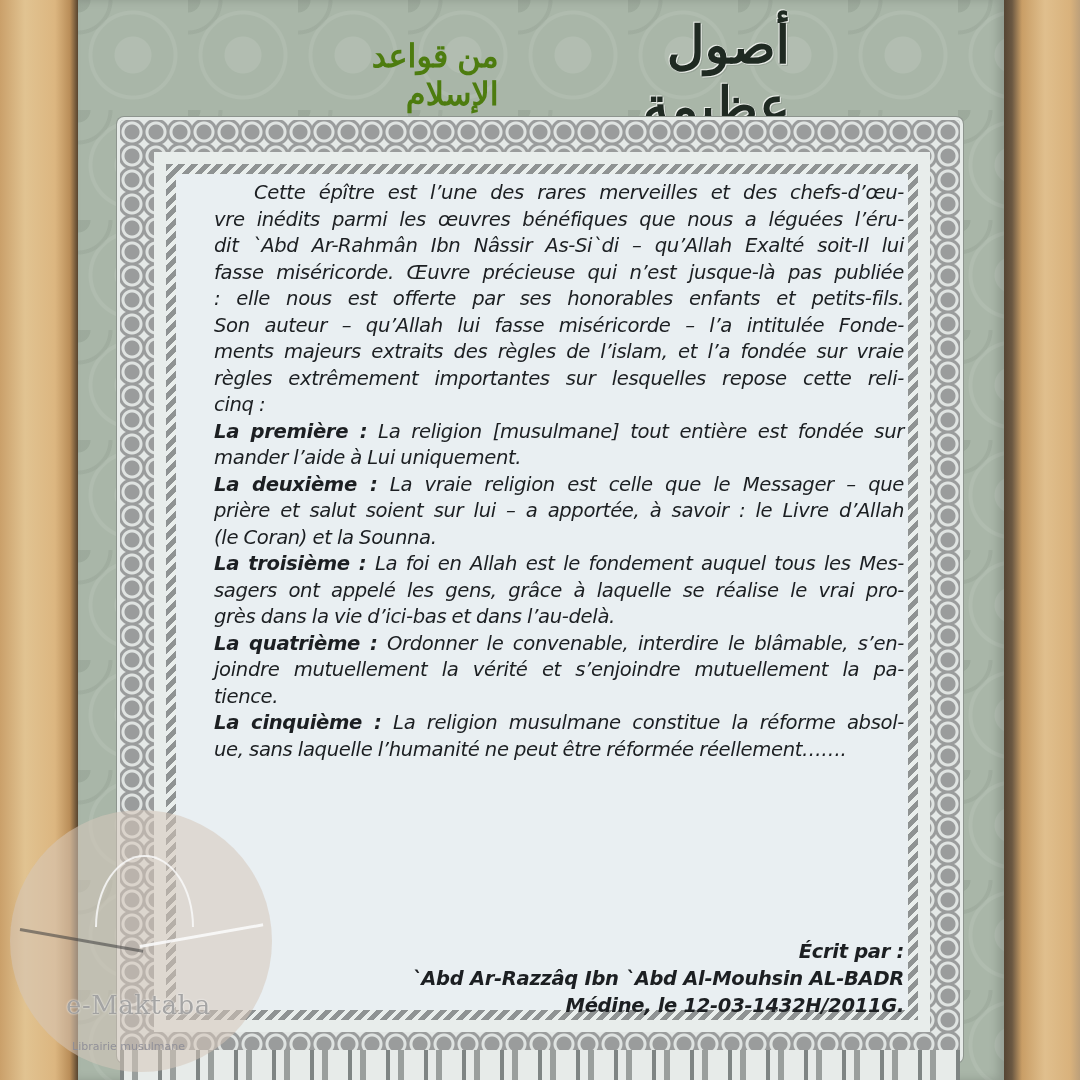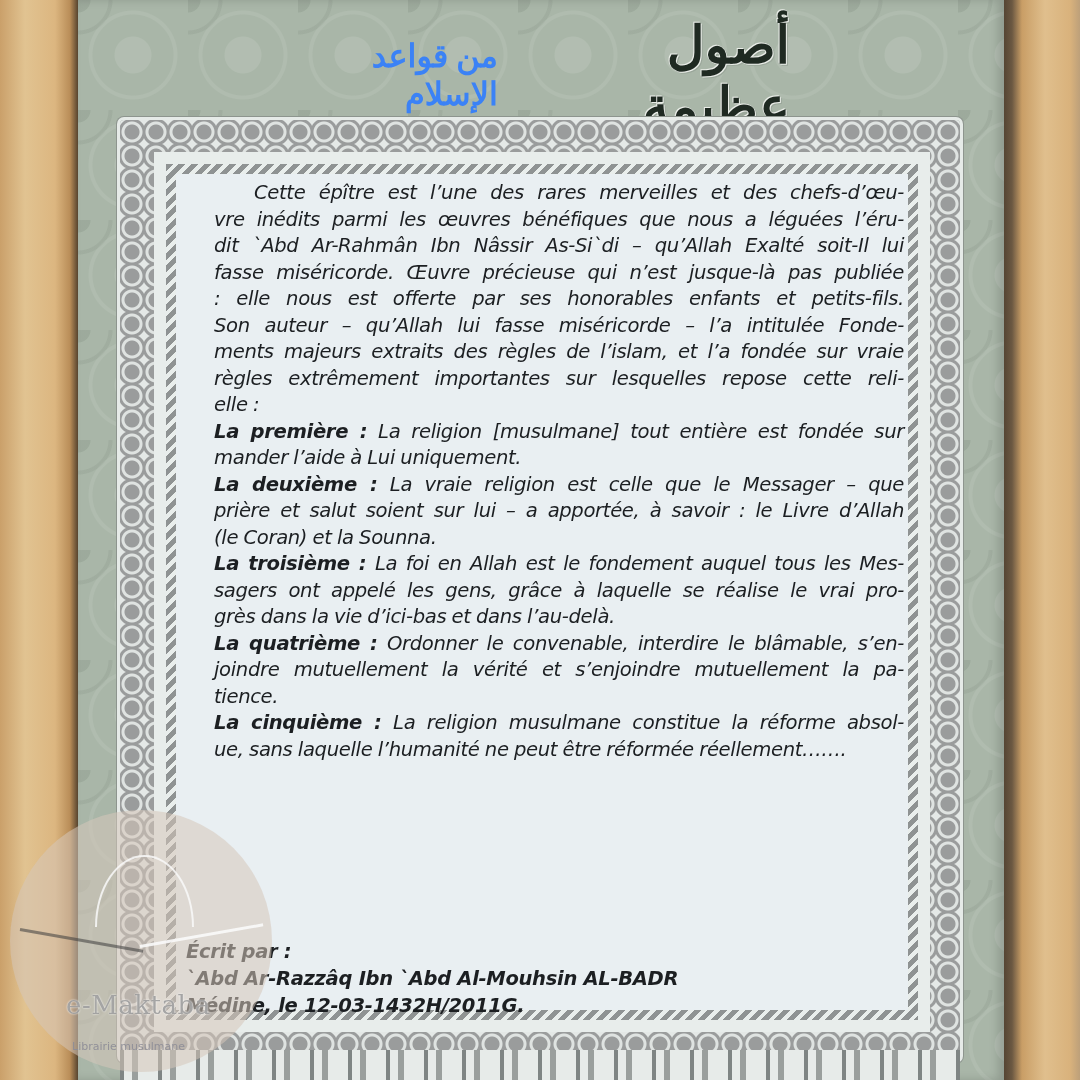--- a/index.html
+++ b/index.html
@@ -30,22 +30,22 @@
       display: flex; align-items: center; justify-content: center; gap: 28px;
       direction: rtl;
     }
     .title-main {
       font-family: "DejaVu Serif", serif; font-size: 52px; font-weight: bold;
       color: #1f2a22;
       text-shadow: 0 0 1px #fff, 1px 1px 0 #e8ece6, -1px -1px 0 #e8ece6, 2px 2px 0 #9aa69a;
       letter-spacing: -1px;
     }
     .title-sub {
-      font-family: Liberation Serif, serif; font-size: 32px; font-weight: bold;
-      color: #3b82f6;
+      font-family: Liberation Sans, sans-serif; font-size: 32px; font-weight: bold;
+      color: #4d7c0f;
     }
     
     .frame-outer {
       position: absolute; left: 120px; top: 120px; width: 840px; height: 940px;
       background:
         repeating-radial-gradient(circle at 12px 12px, #9a9c9c 0 7px, #dfe3e1 8px 10px, #9a9c9c 11px 13px, #e4e8e6 14px 24px);
       background-size: 24px 24px;
       border-radius: 4px;
       box-shadow: 0 0 0 3px #e6ebe8, 0 0 0 4px #8d958e;
     }
@@ -65,21 +65,21 @@
       position: absolute; left: 186px; top: 180px; width: 718px;
       font-family: "DejaVu Sans", sans-serif; font-style: italic;
       font-size: 19.6px; line-height: 26.5px; color: #1c1f22;
       letter-spacing: -0.35px; word-spacing: -0.5px;
     }
     .text-block .line { white-space: nowrap; display: block; text-align: justify; text-align-last: justify; margin-left: 28px; }
     .text-block .line.last { text-align-last: left; }
     .text-block .indent { padding-left: 40px; }
     .text-block .lab { font-weight: bold; }
     .signature {
-      position: absolute; left: 186px; top: 938px; width: 718px; text-align: left;
+      position: absolute; left: 186px; top: 938px; width: 718px; text-align: right;
       font-family: "DejaVu Sans", sans-serif; font-style: italic; font-weight: bold;
       font-size: 19.5px; line-height: 27px; color: #1c1f22; letter-spacing: -0.3px;
     }
     .watermark {
       position: absolute; left: 10px; top: 810px; width: 262px; height: 262px;
       border-radius: 50%; background: rgba(214, 198, 186, 0.55);
     }
     .wm-dome {
       position: absolute; left: 95px; top: 855px; width: 95px; height: 70px;
       border: 2px solid rgba(250,250,250,0.85); border-bottom: none;
@@ -127,21 +127,21 @@
 
 <div class="text-block">
   <span class="line indent">Cette épître est l’une des rares merveilles et des chefs-d’œu-</span>
   <span class="line">vre inédits parmi les œuvres bénéfiques que nous a léguées l’éru-</span>
   <span class="line">dit `Abd Ar-Rahmân Ibn Nâssir As-Si`di – qu’Allah Exalté soit-Il lui</span>
   <span class="line">fasse miséricorde. Œuvre précieuse qui n’est jusque-là pas publiée</span>
   <span class="line">: elle nous est offerte par ses honorables enfants et petits-fils.</span>
   <span class="line">Son auteur – qu’Allah lui fasse miséricorde – l’a intitulée Fonde-</span>
   <span class="line">ments majeurs extraits des règles de l’islam, et l’a fondée sur vraie</span>
   <span class="line">règles extrêmement importantes sur lesquelles repose cette reli-</span>
-  <span class="line last">elle :</span>
+  <span class="line last">cinq :</span>
 
   <span class="line"><span class="lab">La première :</span><span> La religion [musulmane] tout entière est fondée sur</span></span>
   <span class="line last">mander l’aide à Lui uniquement.</span>
 
   <span class="line"><span class="lab">La deuxième :</span><span> La vraie religion est celle que le Messager – que</span></span>
   <span class="line">prière et salut soient sur lui – a apportée, à savoir : le Livre d’Allah</span>
   <span class="line last">(le Coran) et la Sounna.</span>
 
   <span class="line"><span class="lab">La troisième :</span><span> La foi en Allah est le fondement auquel tous les Mes-</span></span>
   <span class="line">sagers ont appelé les gens, grâce à laquelle se réalise le vrai pro-</span>

